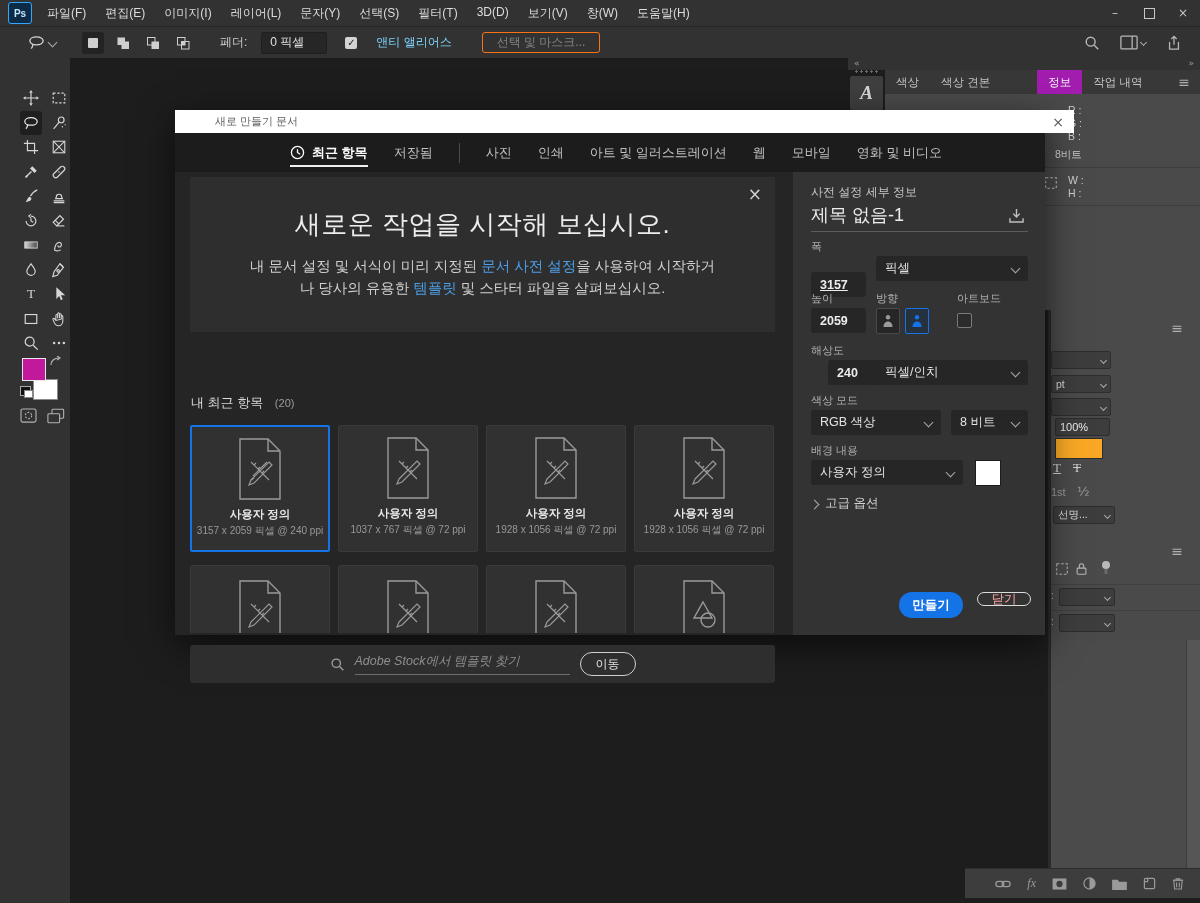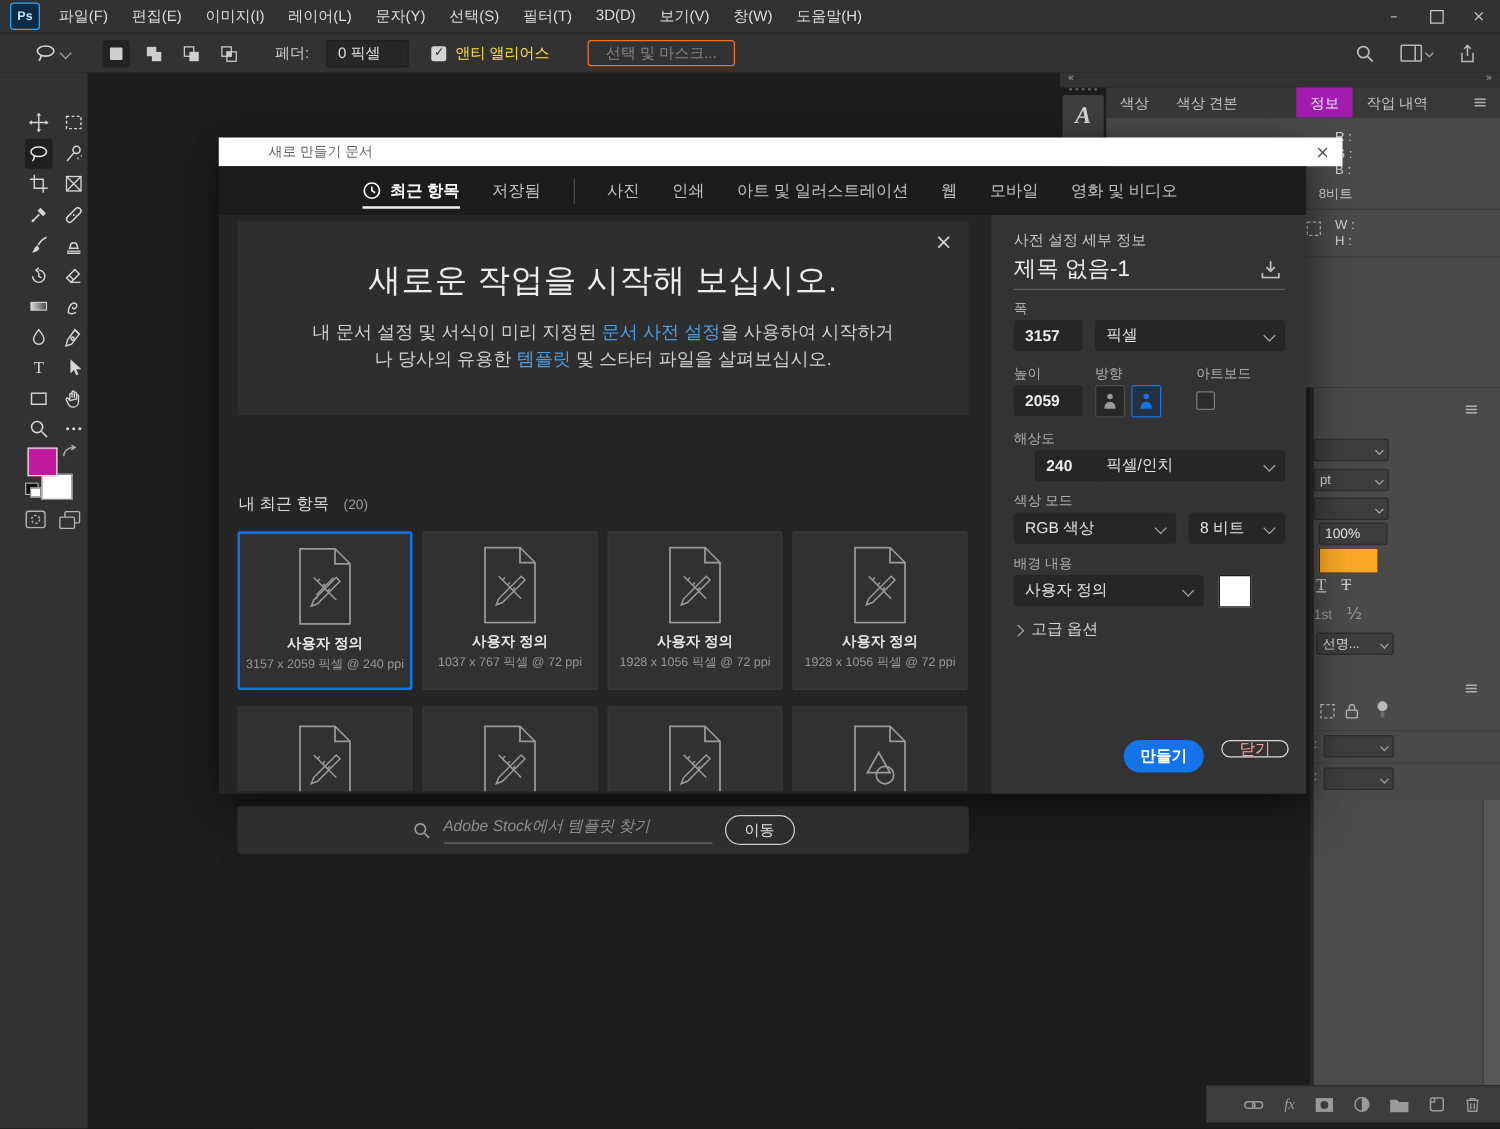--- a/index.html
+++ b/index.html
@@ -195,21 +195,21 @@
             <rect x="1.5" y="1.5" width="7.5" height="7.5" fill="none" stroke="#cfcfcf"></rect>
             <rect x="5.5" y="5.5" width="7.5" height="7.5" fill="none" stroke="#cfcfcf"></rect>
             <rect x="5.5" y="5.5" width="3.5" height="3.5" fill="#cfcfcf"></rect>
           </svg>
       </div>
     </div>
     <span style="margin-left:26px;color:#cfcfcf;">페더:</span>
     <div class="feather-box">0 픽셀</div>
     <div style="display:flex;align-items:center;gap:7px;margin-left:18px;">
       <span class="cbx">✓</span>
-      <span style="color:#fde047;">앤티 앨리어스</span>
+      <span style="color:#7dd3fc;margin-left:12px;">앤티 앨리어스</span>
     </div>
     <div class="disabled-btn">선택 및 마스크...</div>
     <div class="opt-right">
       <svg width="16" height="16" viewBox="0 0 18 18" fill="none" stroke="#b8b8b8" stroke-width="1.6">
           <circle cx="7.5" cy="7.5" r="5"></circle>
           <path d="M11.5 11.5L16 16"></path>
         </svg>
       <span style="display:flex;align-items:center;gap:3px;">
         <svg width="18" height="15" viewBox="0 0 20 16" fill="none" stroke="#b8b8b8" stroke-width="1.4">
             <rect x="1" y="1" width="18" height="14" rx="1"></rect>
@@ -689,21 +689,21 @@
     <div class="preset">
       <div class="p-hdr">사전 설정 세부 정보</div>
       <div class="doc-name">제목 없음-1</div>
       <svg class="save-ic" width="17" height="15" viewBox="0 0 18 16" fill="none" stroke="#c0c0c0" stroke-width="1.5">
           <path d="M9 1v8M5.5 6L9 9.5 12.5 6"></path>
           <path d="M2 11v4h14v-4"></path>
         </svg>
       <div class="name-line"></div>
 
       <div class="p-label" style="top:67px;">폭</div>
-      <div class="inp" style="left:18px;top:84px;width:55px;">3157</div>
+      <div class="inp" style="left:18px;top:100px;width:55px;text-decoration:underline;">3157</div>
       <div class="dd" style="left:83px;top:84px;width:152px;">
           <span>픽셀</span>
           <span class="chev"></span>
         </div>
 
       <div class="p-label" style="top:119px;">높이</div>
       <div class="p-label" style="left:83px;top:119px;">방향</div>
       <div class="p-label" style="left:164px;top:119px;">아트보드</div>
       <div class="inp" style="left:18px;top:136px;width:55px;">2059</div>
       <div class="orient" style="left:83px;top:136px;">

